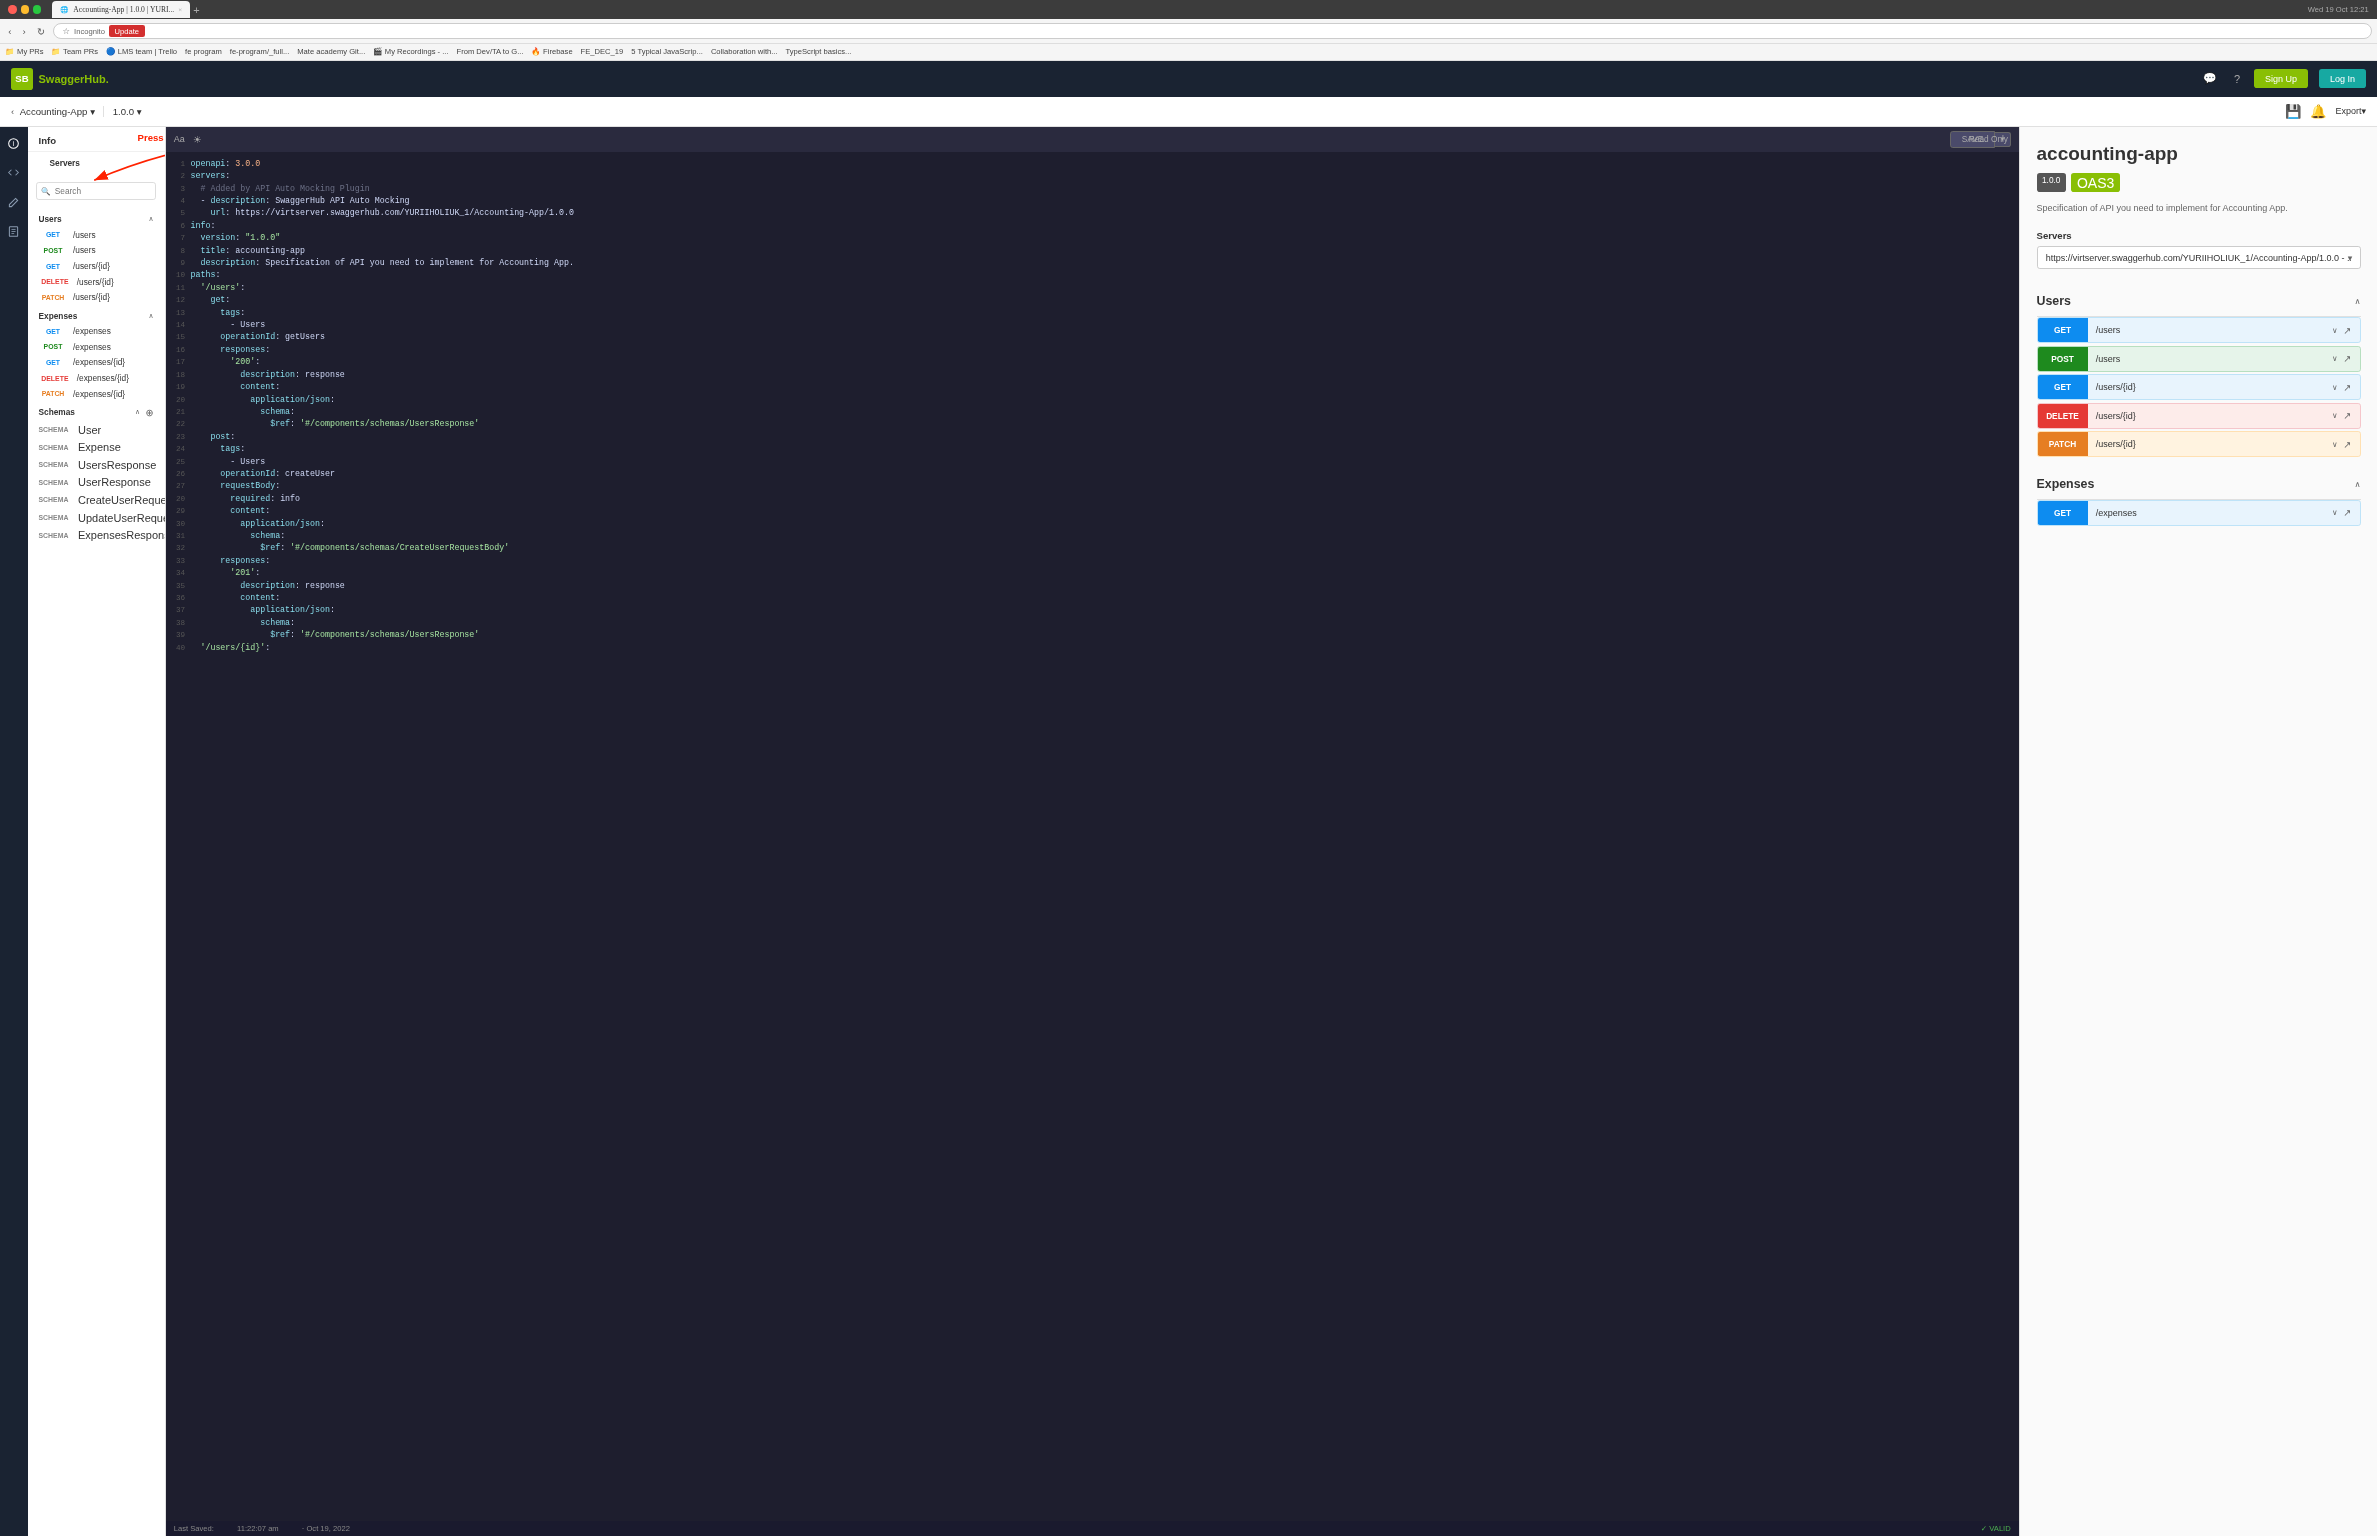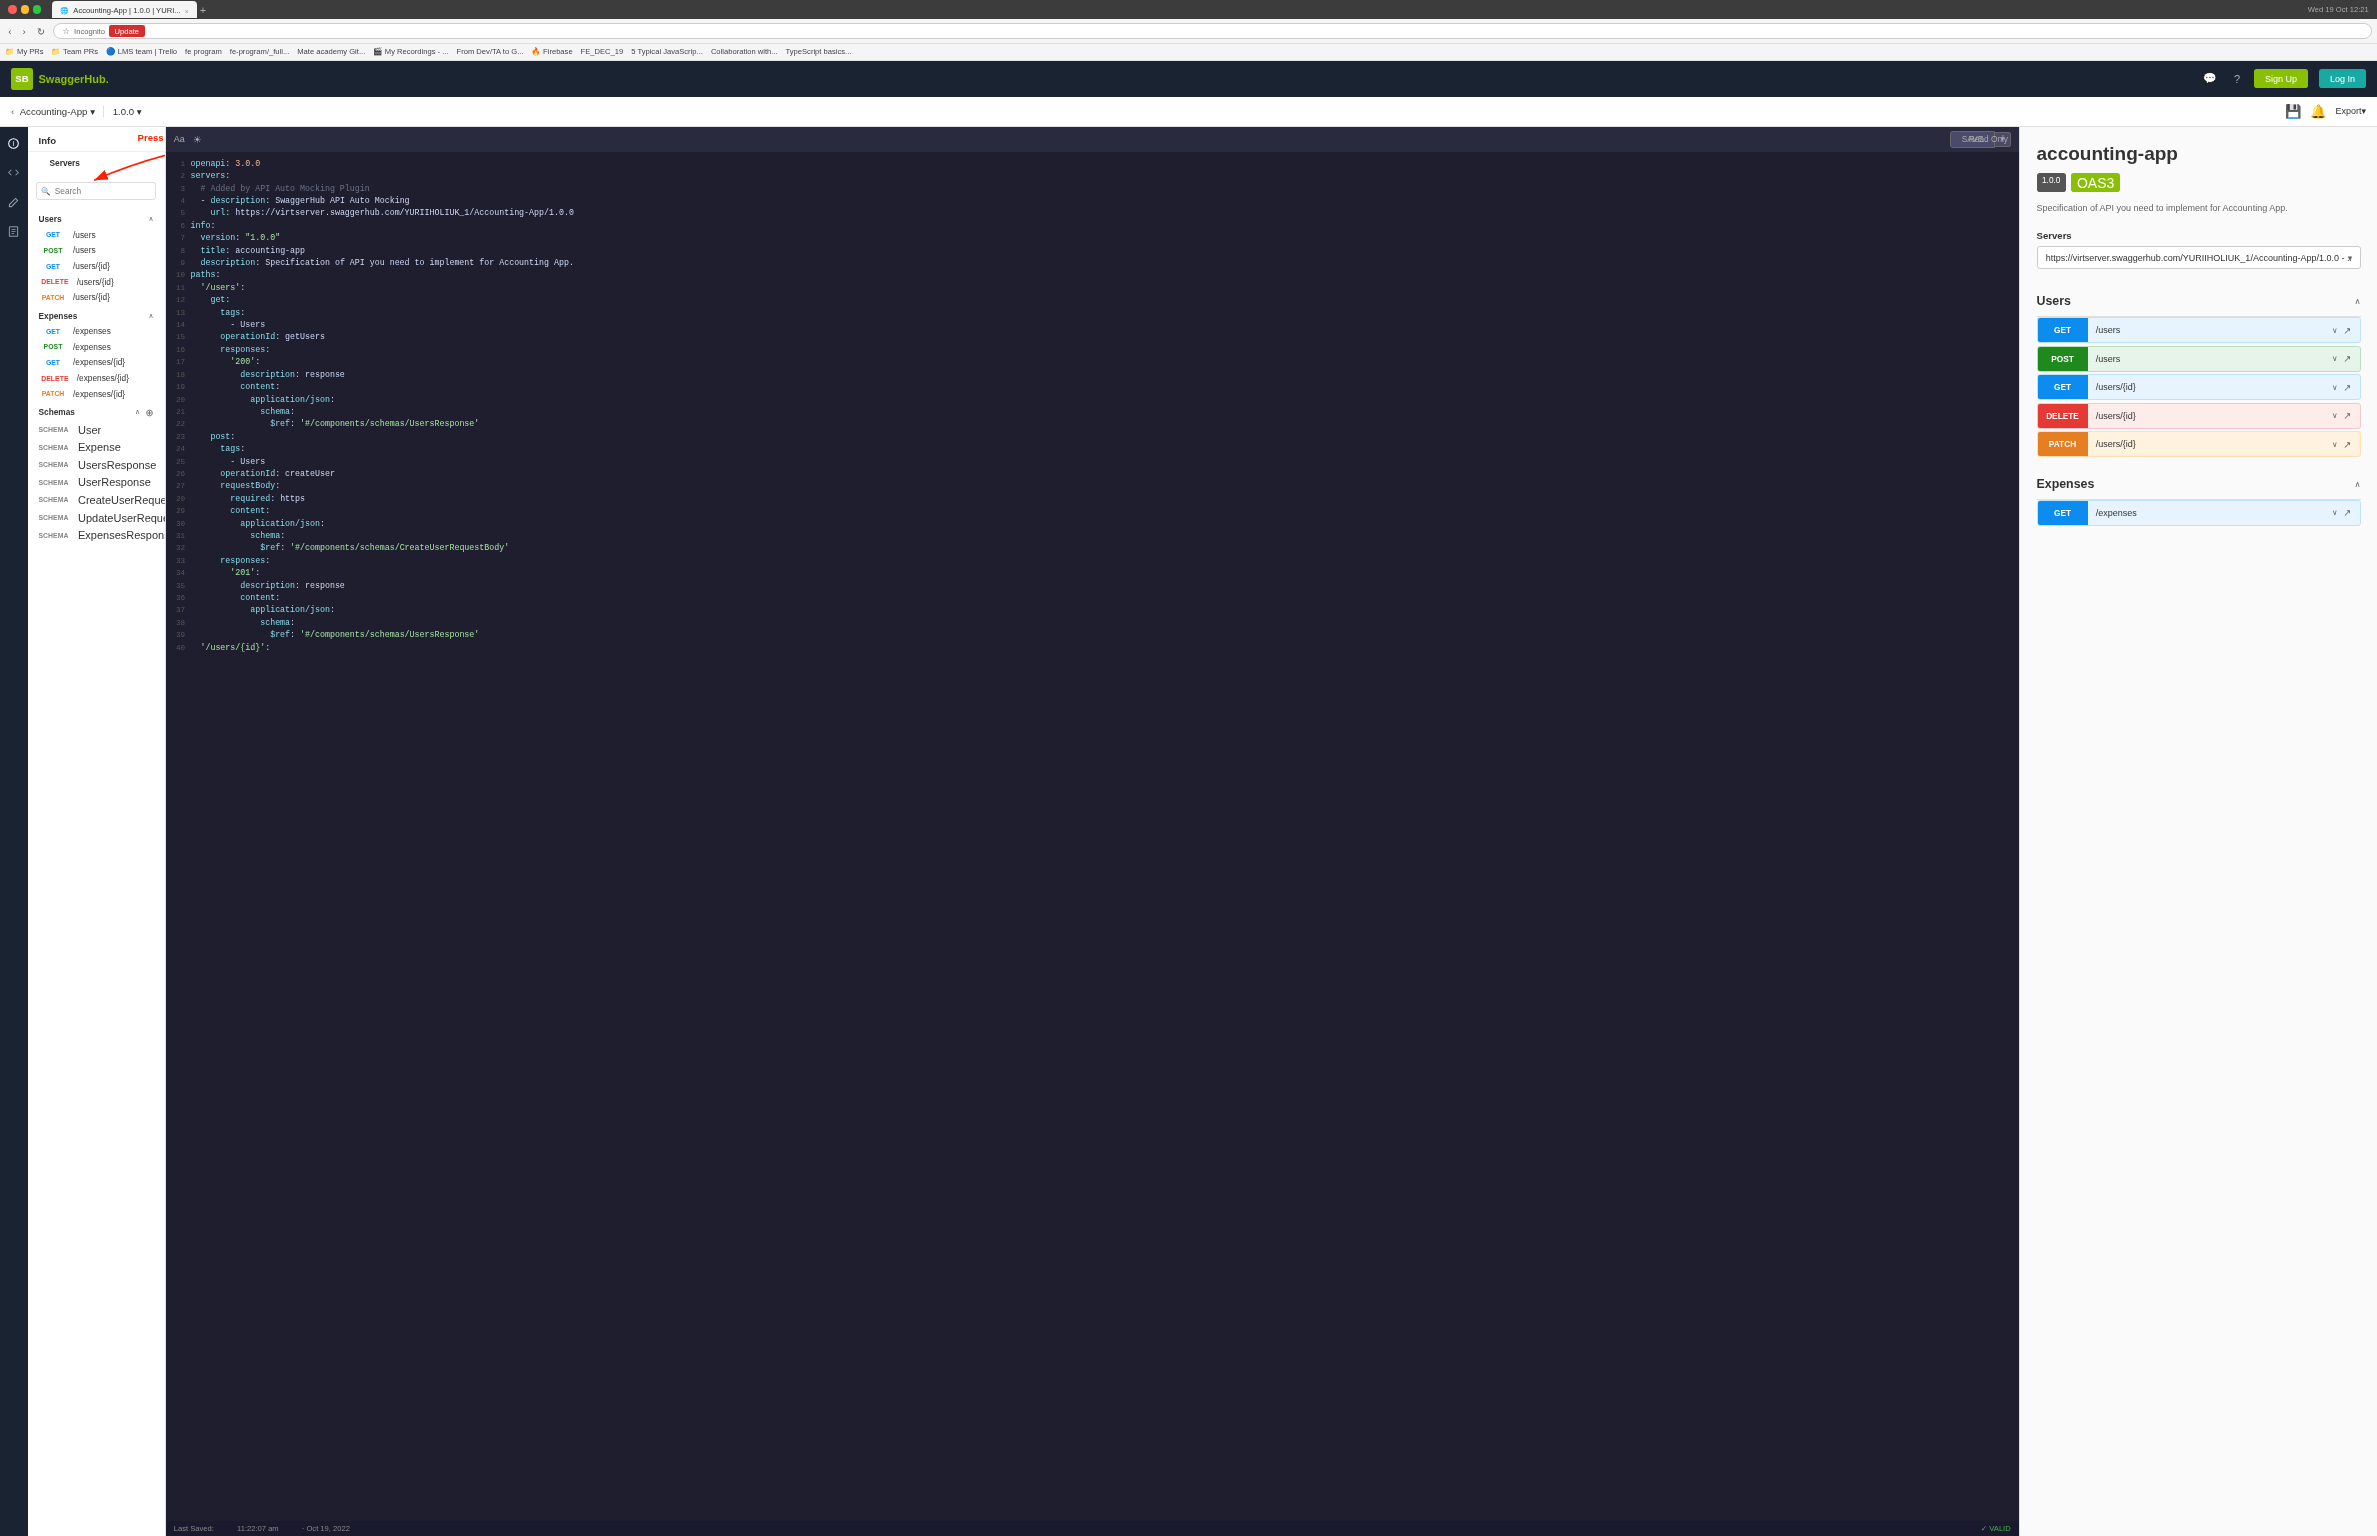--- a/index.html
+++ b/index.html
@@ -6,21 +6,21 @@
     body { font-family: -apple-system, BlinkMacSystemFont, 'Segoe UI', sans-serif; font-size: 9px; background: #f5f5f5; overflow: hidden; height: 100vh; }
 
     
     .browser-chrome { background: #3c3c3c; height: 19px; display: flex; align-items: center; padding: 0 8.3px; gap: 5.5px; }
     .traffic-lights { display: flex; gap: 4.1px; }
     .traffic-light { width: 8.3px; height: 8.3px; border-radius: 50%; }
     .tl-red { background: #ff5f57; }
     .tl-yellow { background: #febc2e; }
     .tl-green { background: #28c840; }
     .browser-tabs { display: flex; align-items: center; margin-left: 5.5px; gap: 2.8px; }
-    .browser-tab { background: #535353; color: #ddd; padding: 2.8px 8.3px; border-radius: 4.1px 4.1px 0 0; font-size: 7.6px; display: flex; align-items: flex-end; gap: 4.1px; height: 16.5px; }
+    .browser-tab { background: #535353; color: #ddd; padding: 2.8px 8.3px; border-radius: 4.1px 4.1px 0 0; font-size: 7.6px; display: flex; align-items: center; gap: 4.1px; height: 16.5px; font-family: Liberation Serif, serif; }
     .browser-tab.active { background: #f5f5f5; color: #333; }
     .tab-close { font-size: 6.9px; color: #999; cursor: pointer; }
     .tab-new { color: #aaa; font-size: 11px; cursor: pointer; background: none; border: none; }
 
     
     .address-bar-row { background: #f5f5f5; height: 25px; display: flex; align-items: center; padding: 0 5.5px; gap: 5.5px; border-bottom: 0.7px solid #ddd; }
     .nav-btn { background: none; border: none; color: #555; font-size: 9.6px; cursor: pointer; padding: 1.4px 2.8px; }
     .address-bar { flex: 1; background: white; border: 0.7px solid #ccc; border-radius: 11px; height: 16.5px; padding: 0 8.3px; font-size: 8.3px; color: #333; display: flex; align-items: center; }
     .address-text { flex: 1; font-size: 8.3px; color: #333; }
     .address-icons { display: flex; gap: 4.1px; align-items: center; }
@@ -493,21 +493,21 @@
         <div class="code-line">
           <span class="line-num">26</span>
           <span class="line-content"><span style="color: rgb(137, 220, 235);">      operationId</span><span style="color: rgb(205, 214, 244);">: createUser</span></span>
         </div>
         <div class="code-line">
           <span class="line-num">27</span>
           <span class="line-content"><span style="color: rgb(137, 220, 235);">      requestBody</span><span style="color: rgb(205, 214, 244);">:</span></span>
         </div>
         <div class="code-line">
           <span class="line-num">20</span>
-          <span class="line-content"><span style="color: rgb(137, 220, 235);">        required</span><span style="color: rgb(205, 214, 244);">: https</span></span>
+          <span class="line-content"><span style="color: rgb(137, 220, 235);">        required</span><span style="color: rgb(205, 214, 244);">: info</span></span>
         </div>
         <div class="code-line">
           <span class="line-num">29</span>
           <span class="line-content"><span style="color: rgb(137, 220, 235);">        content</span><span style="color: rgb(205, 214, 244);">:</span></span>
         </div>
         <div class="code-line">
           <span class="line-num">30</span>
           <span class="line-content"><span style="color: rgb(137, 220, 235);">          application/json</span><span style="color: rgb(205, 214, 244);">:</span></span>
         </div>
         <div class="code-line">

